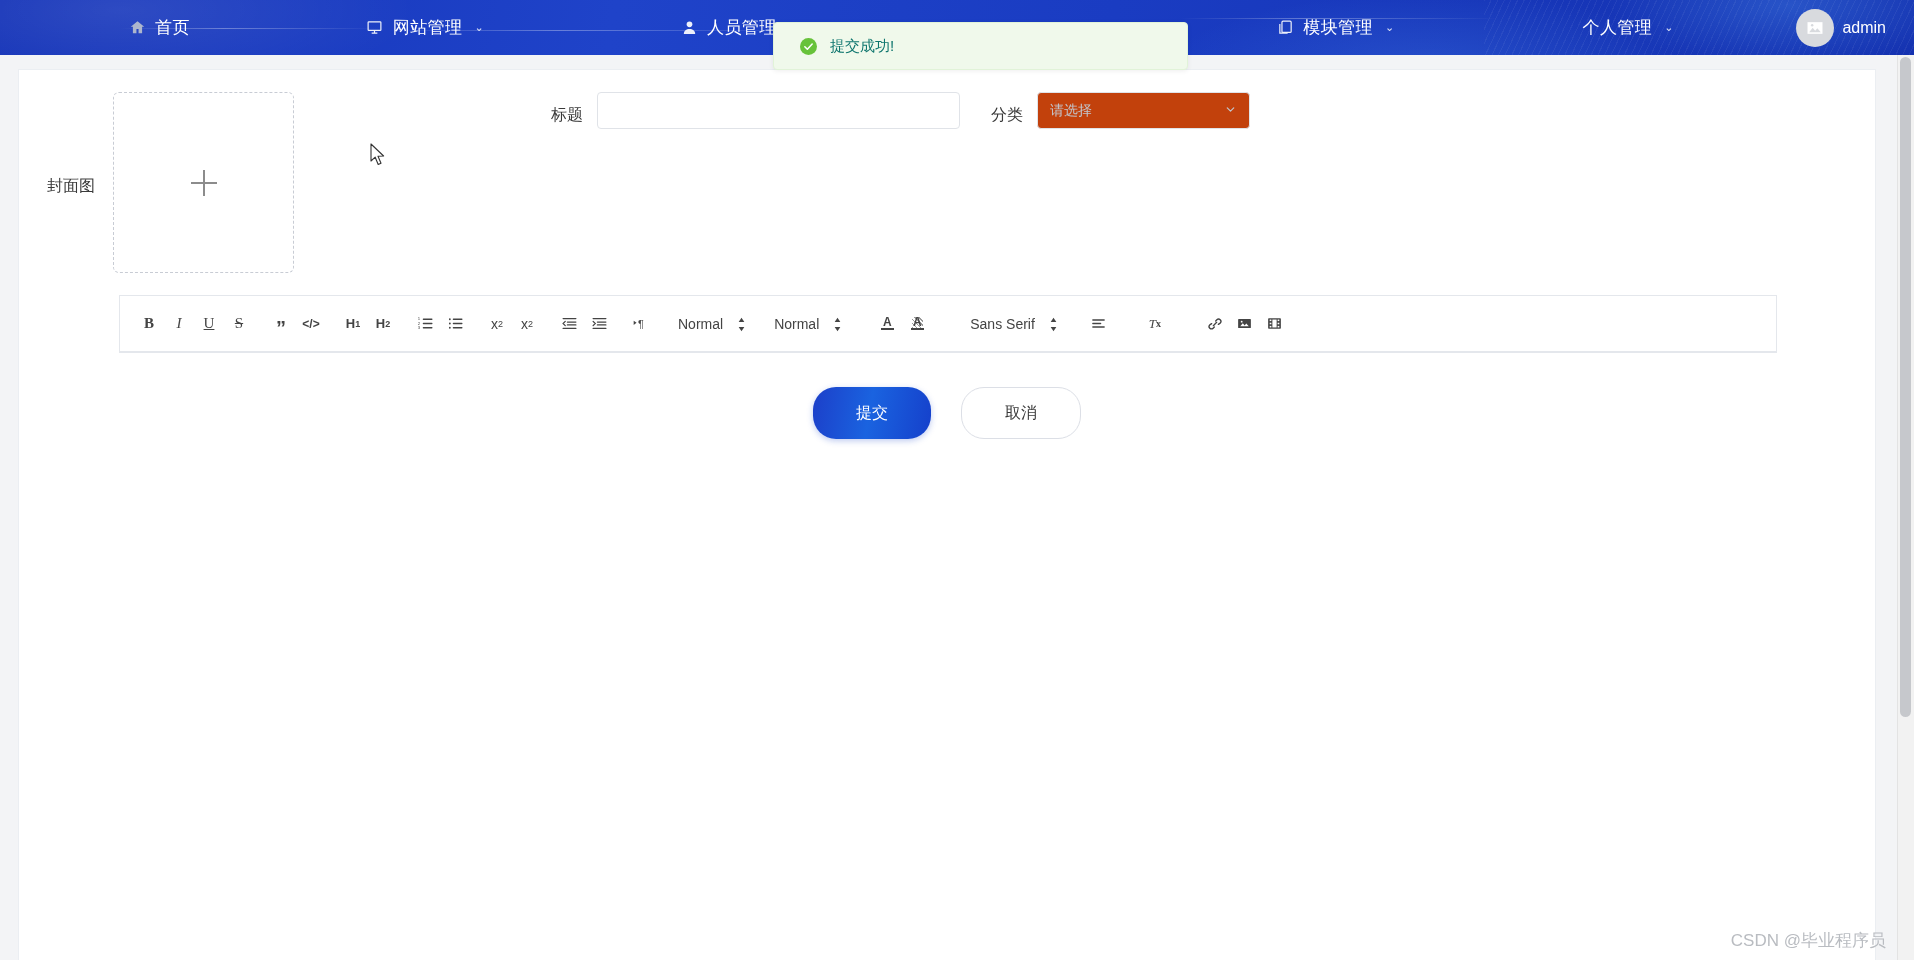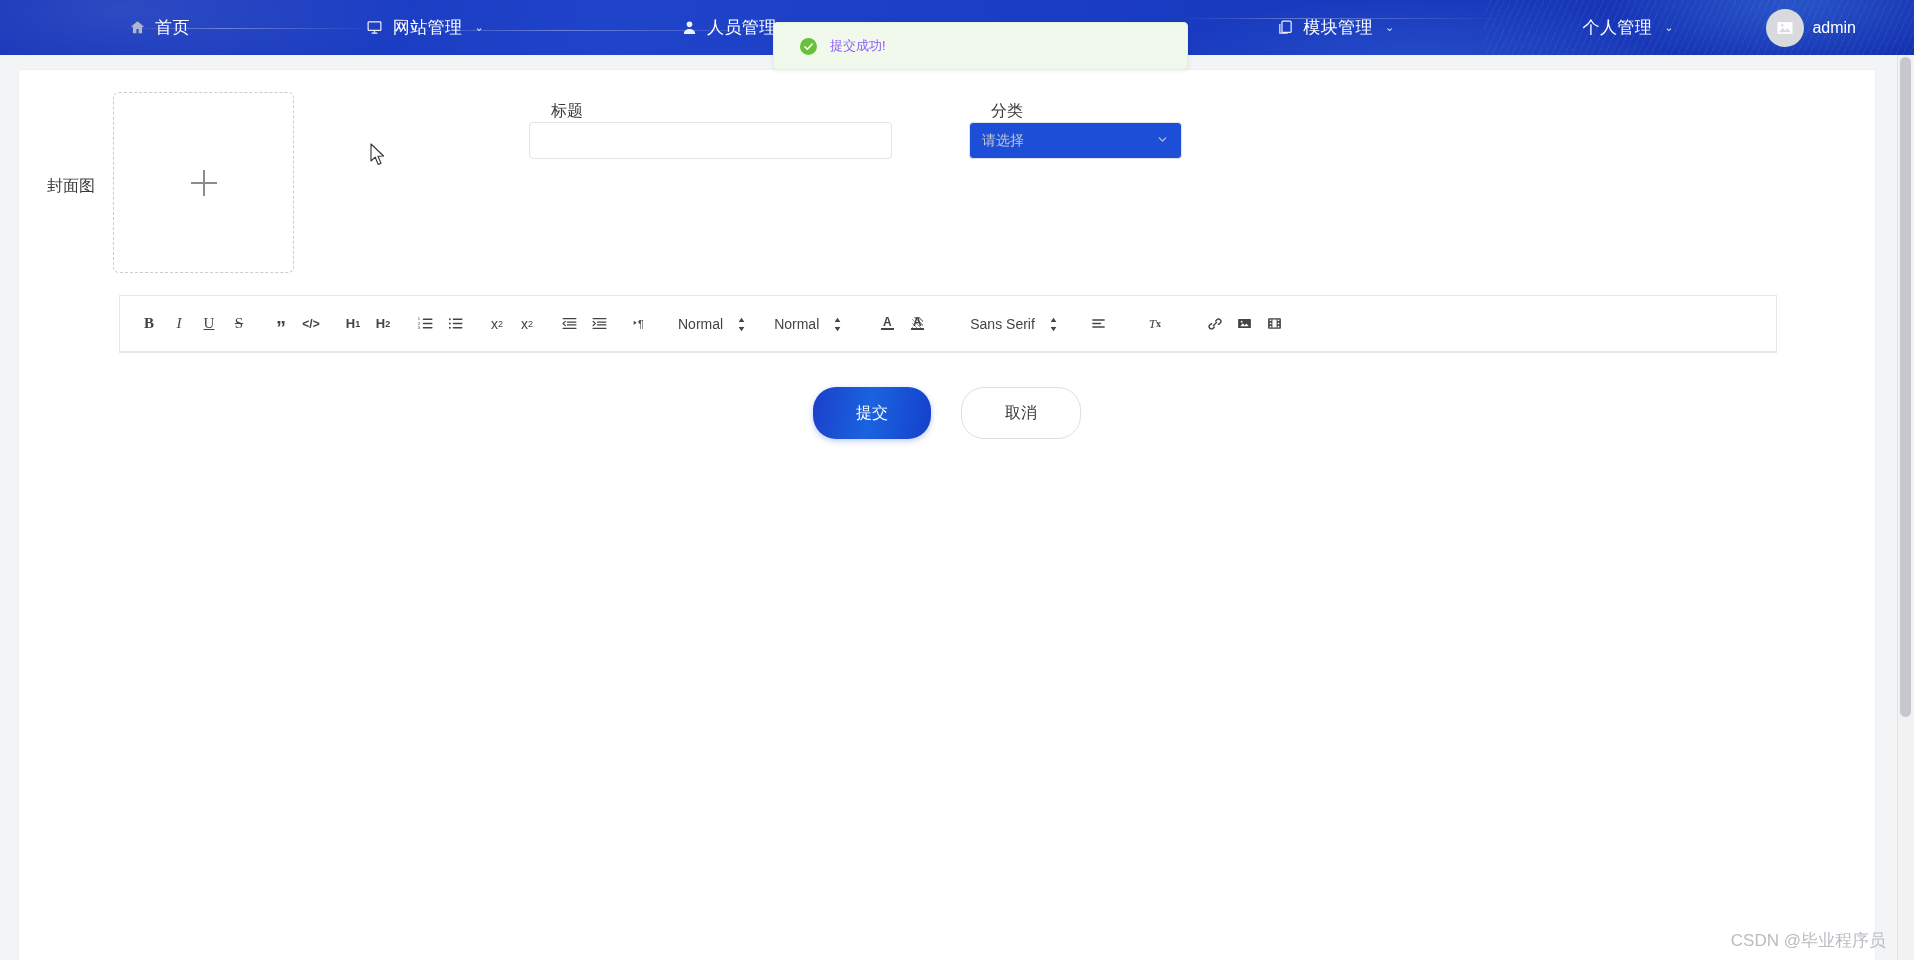--- a/index.html
+++ b/index.html
@@ -77,21 +77,21 @@
   }
   .nav-sp-1 { width: 176px; }
   .nav-sp-2 { width: 196px; }
   .nav-sp-3 { width: 478px; }
   .nav-sp-4 { width: 188px; }
   .nav-user {
     display: flex;
     align-items: center;
     gap: 8px;
     margin-left: auto;
-    margin-right: 58px;
+    margin-right: 28px;
     cursor: pointer;
   }
   .avatar {
     width: 38px; height: 38px;
     border-radius: 50%;
     background: #d8dade;
     display: flex;
     align-items: center;
     justify-content: center;
   }
@@ -131,22 +131,22 @@
     width: 17px; height: 17px;
     border-radius: 50%;
     background: #67c23a;
     display: flex;
     align-items: center;
     justify-content: center;
     margin-right: 13px;
     flex: 0 0 auto;
   }
   .toast-text {
-    color: #8b5cf6;
-    font-size: 13px;
+    color: #0f766e;
+    font-size: 15px;
   }
 
   
   .page {
     position: absolute;
     top: 55px; left: 0;
     width: 1914px;
     height: 905px;
     background: #f3f4f6;
     box-sizing: border-box;
@@ -206,23 +206,22 @@
     background: #8c8c8c;
   }
   .upload-plus:before { left: 0; top: 12px; width: 26px; height: 2px; }
   .upload-plus:after  { top: 0; left: 12px; height: 26px; width: 2px; }
 
   .mid-block { width: 440px; }
   .right-block { width: 700px; }
 
   .frow {
     display: flex;
-    align-items: flex-start;
+    align-items: center;
     margin-bottom: 19px;
-    flex-direction: column;
   }
   .frow .field-label {
     width: 54px;
     margin-right: 14px;
     padding-top: 9px;
     flex: 0 0 auto;
   }
   .inp {
     height: 37px;
     border: 1px solid #e0e3e8;
@@ -241,21 +240,21 @@
 
   .select-wrap {
     position: relative;
     width: 213px;
   }
   .select-box {
     width: 213px;
     height: 37px;
     border: 1px solid #e0e3e8;
     border-radius: 4px;
-    background: #1d4ed8;
+    background: #c2410c;
     display: flex;
     align-items: center;
     padding: 0 12px;
     box-sizing: border-box;
     cursor: pointer;
   }
   .select-placeholder {
     font-size: 14px;
     color: #c2c6cd;
     flex: 1;

